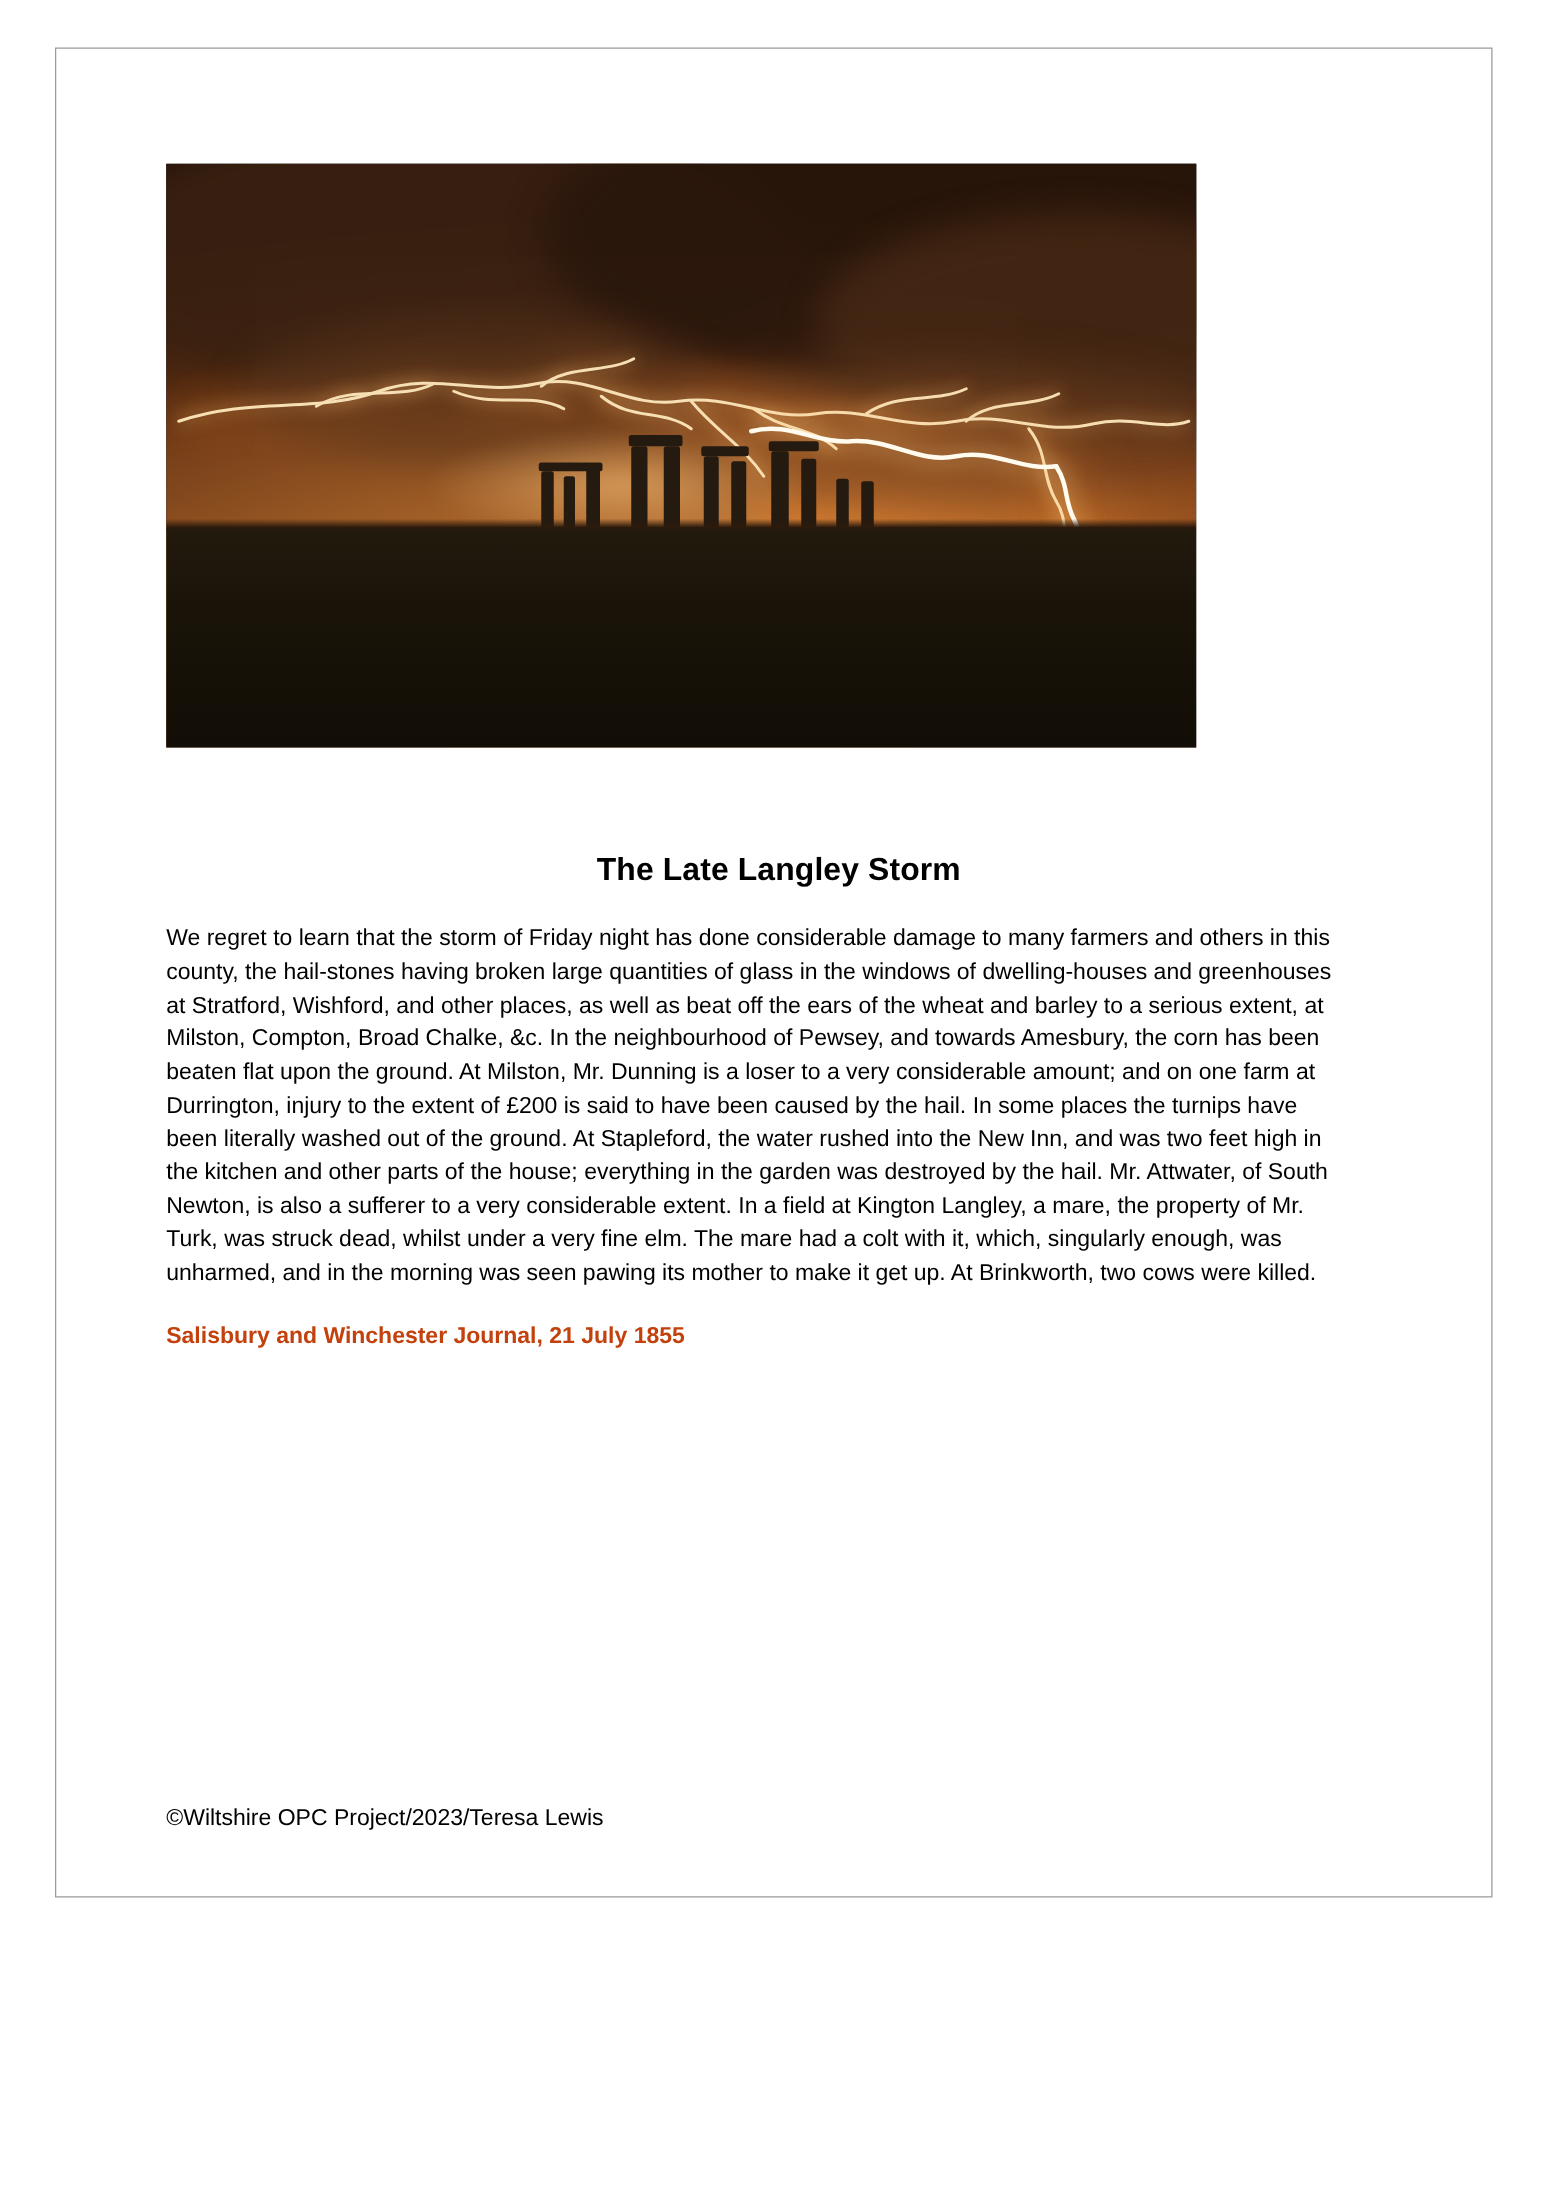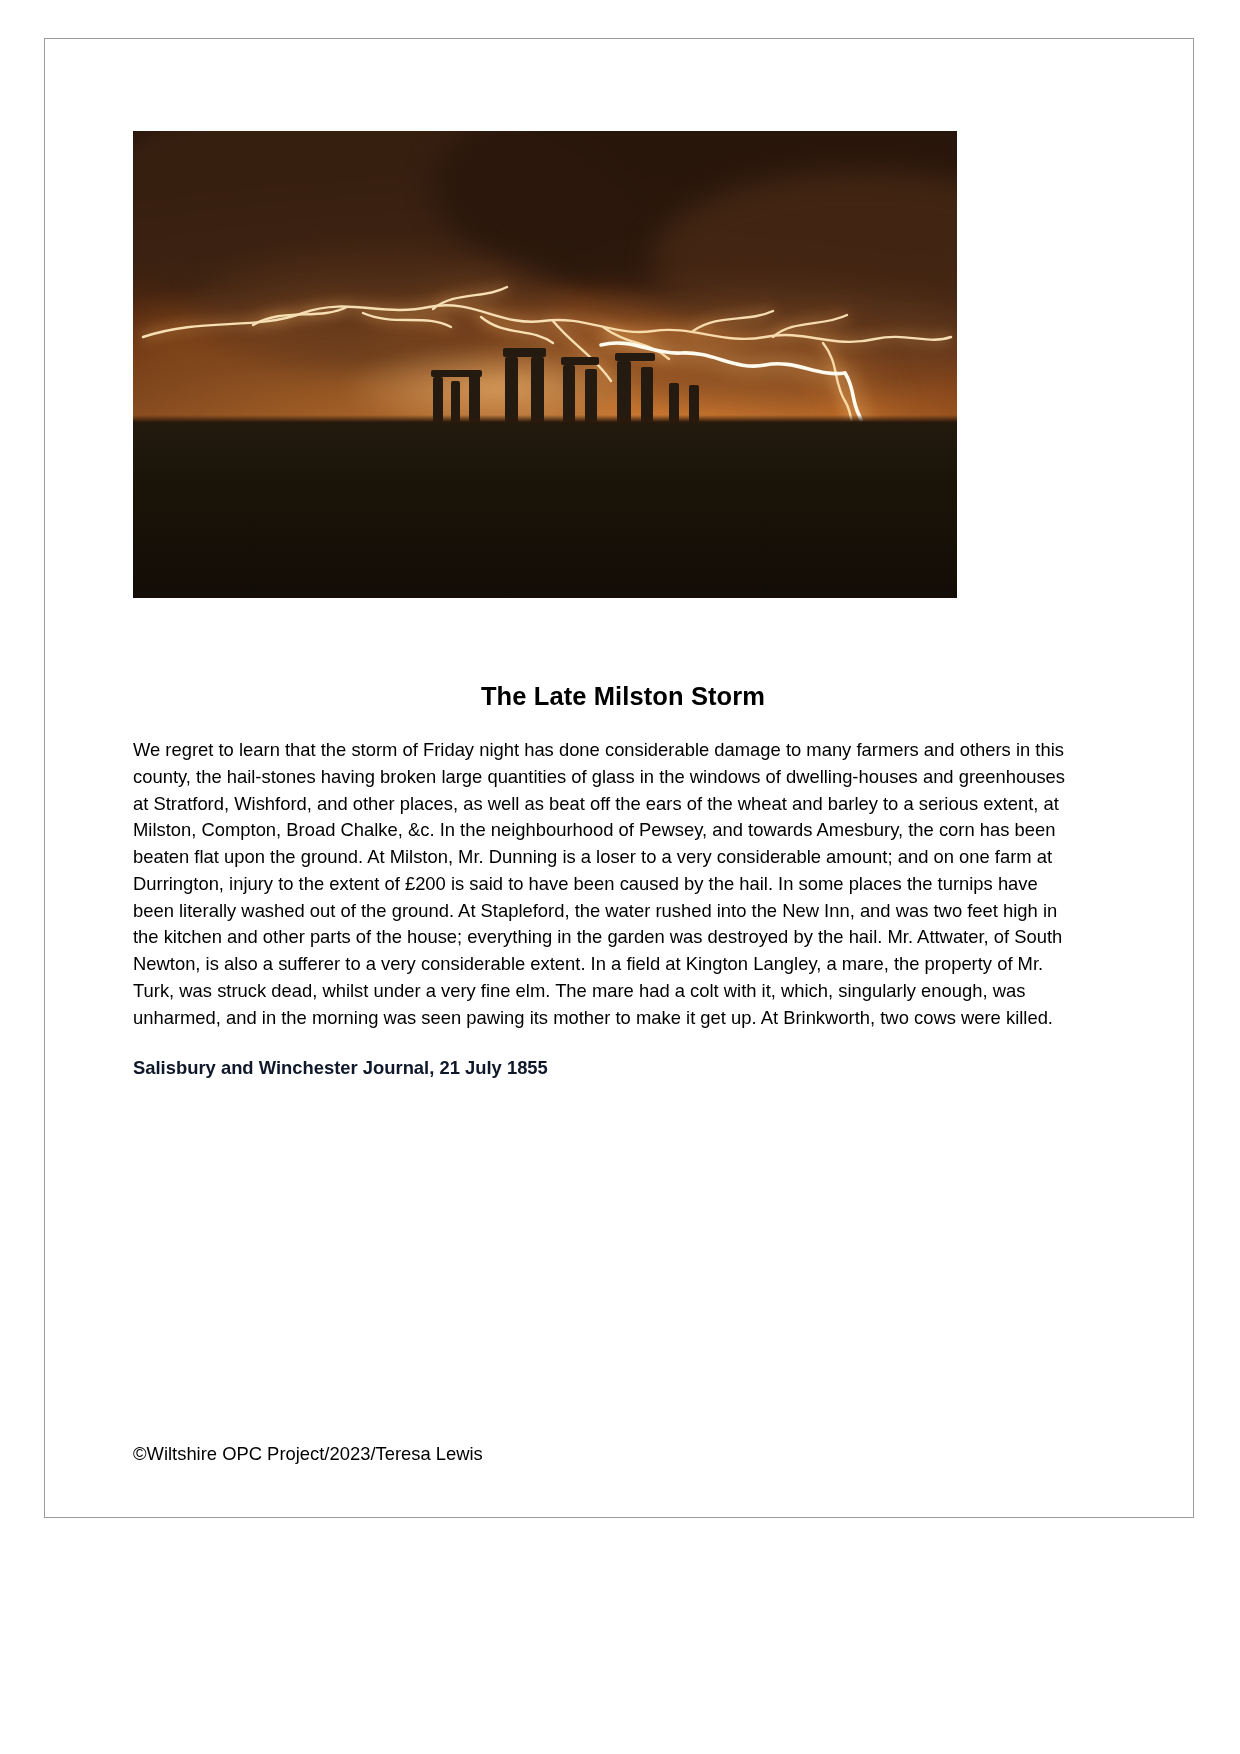--- a/index.html
+++ b/index.html
@@ -119,21 +119,21 @@
     font-size: 18.4px;
     line-height: 1.455;
     color: #000;
     text-align: left;
     max-width: 935px;
   }
   .source-line {
     margin: 26px 0 0 0;
     font-size: 18.4px;
     font-weight: bold;
-    color: #0f172a;
+    color: #c2410c;
   }
   .footer {
     position: absolute;
     left: 88px;
     bottom: 52px;
     font-size: 18.4px;
     color: #000;
   }
 </style>
 </head>
@@ -194,21 +194,21 @@
       <div class="lintel" style="left:482px; bottom:237px; width:40px; height:8px;"></div>
 
       <div class="stone" style="left:536px; width:10px; height:40px;"></div>
       <div class="stone" style="left:556px; width:10px; height:38px;"></div>
 
       <div class="treeline"></div>
       <div class="horizon"></div>
       <div class="ground"></div>
     </div>
 
-    <h1 class="doc-title">The Late Milston Storm</h1>
+    <h1 class="doc-title">The Late Langley Storm</h1>
 
     <p class="body-text">We regret to learn that the storm of Friday night has done considerable damage to many farmers and others in this county, the hail-stones having broken large quantities of glass in the windows of dwelling-houses and greenhouses at Stratford, Wishford, and other places, as well as beat off the ears of the wheat and barley to a serious extent, at Milston, Compton, Broad Chalke, &amp;c. In the neighbourhood of Pewsey, and towards Amesbury, the corn has been beaten flat upon the ground. At Milston, Mr. Dunning is a loser to a very considerable amount; and on one farm at Durrington, injury to the extent of £200 is said to have been caused by the hail.  In some places the turnips have been literally washed out of the ground.  At Stapleford, the water rushed into the New Inn, and was two feet high in the kitchen and other parts of the house; everything in the garden was destroyed by the hail.  Mr. Attwater, of South Newton, is also a sufferer to a very considerable extent.  In a field at Kington Langley, a mare, the property of Mr. Turk, was struck dead, whilst under a very fine elm.  The mare had a colt with it, which, singularly enough, was unharmed, and in the morning was seen pawing its mother to make it get up.  At Brinkworth, two cows were killed.</p>
 
     <p class="source-line">Salisbury and Winchester Journal, 21 July 1855</p>
   </div>
 
   <div class="footer">©Wiltshire OPC Project/2023/Teresa Lewis</div>
 </div>
 
 </body></html>

